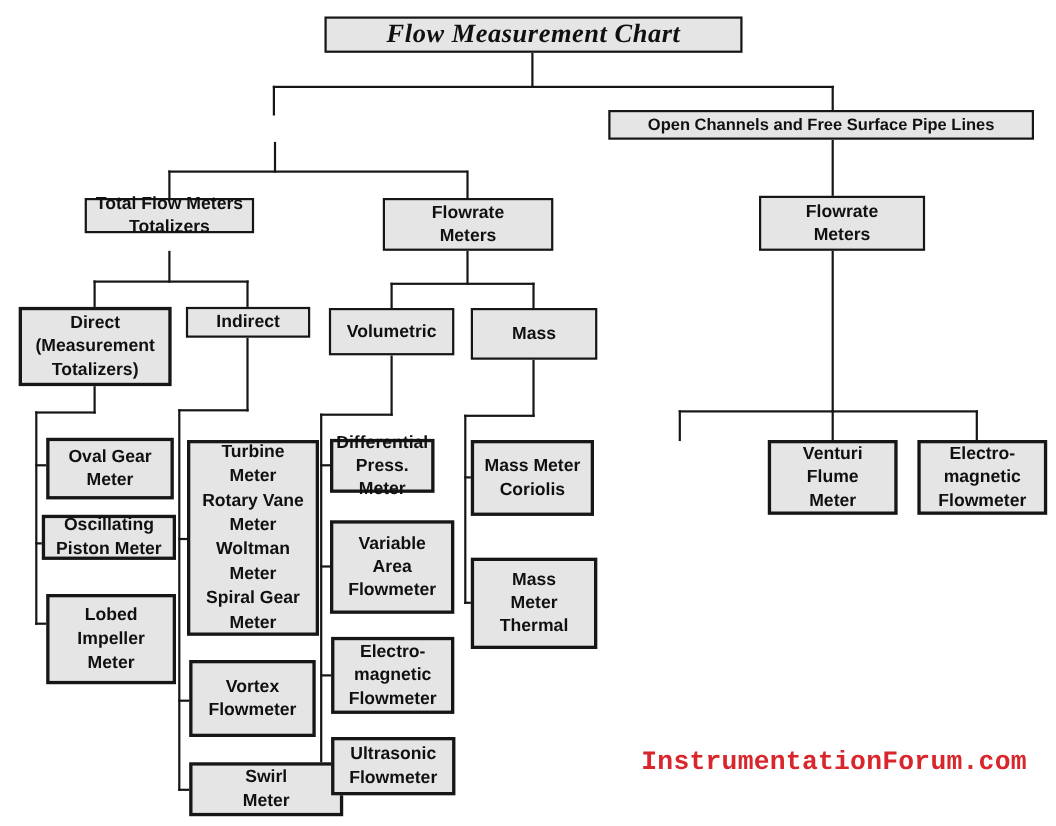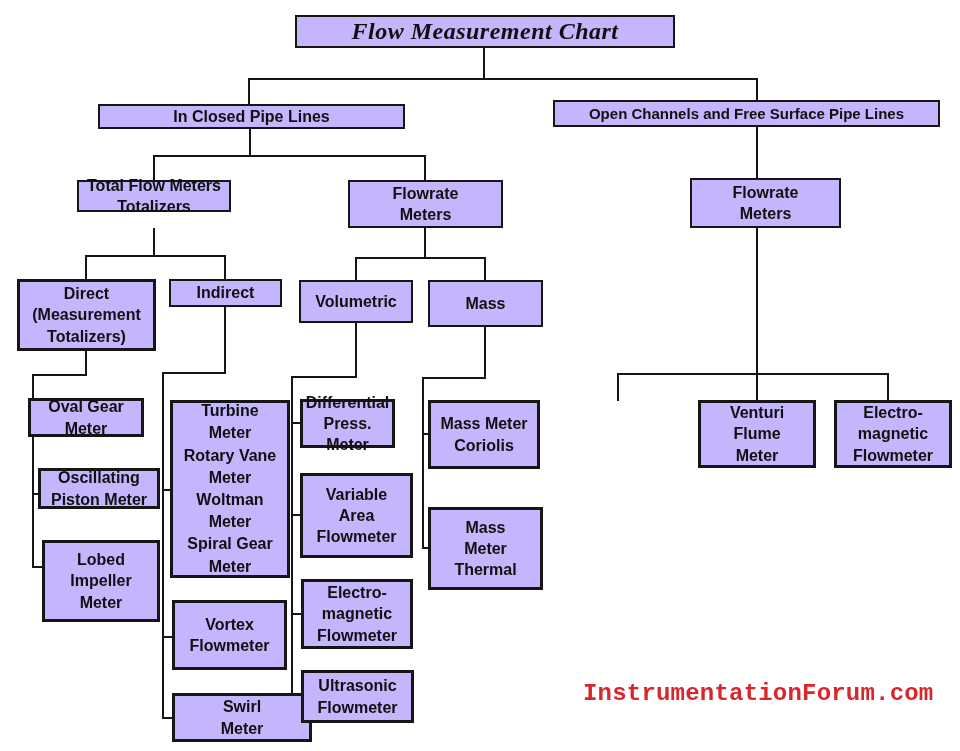--- a/index.html
+++ b/index.html
@@ -1,21 +1,21 @@
 <!DOCTYPE html>
 <html><head>
 <meta charset="utf-8">
 <style>
   html,body{margin:0;padding:0;background:#ffffff;}
   #stage{
     position:relative;width:960px;height:751px;background:#ffffff;
     font-family:"Liberation Sans", sans-serif;overflow:hidden;
   }
   .node{
-    position:absolute;box-sizing:border-box;background:#c4b5fd;
+    position:absolute;box-sizing:border-box;background:#e5e5e5;
     border:2px solid #161616;color:#101010;
     display:flex;align-items:center;justify-content:center;
     text-align:center;white-space:pre-line;
     font-weight:700;font-size:16px;line-height:1.32;
     font-family:"Liberation Sans", sans-serif;
   }
   .node--thick{border-width:3px;}
   .node--title{
     font-family:"Liberation Serif", serif;
     font-style:italic;font-size:24px;letter-spacing:0.5px;
@@ -85,38 +85,37 @@
   <div class="line" style="left:291px;top:705px;width:12px;height:2px"></div>
 
   <div class="line" style="left:484px;top:327px;width:2px;height:52px"></div>
   <div class="line" style="left:422px;top:377px;width:64px;height:2px"></div>
   <div class="line" style="left:422px;top:377px;width:2px;height:172px"></div>
   <div class="line" style="left:422px;top:433px;width:8px;height:2px"></div>
   <div class="line" style="left:422px;top:547px;width:8px;height:2px"></div>
 
   <div class="node node--title" style="left:295px;top:15px;width:380px;height:33px">Flow Measurement Chart</div>
 
-  <div class="node" style="left:98px;top:104px;width:307px;height:25px">In Closed Pipe Lines</div>
   <div class="node node--smalltext" style="left:553px;top:100px;width:387px;height:27px">Open Channels and Free Surface Pipe Lines</div>
 
   <div class="node" style="left:77px;top:180px;width:154px;height:32px">Total Flow Meters
 Totalizers</div>
   <div class="node" style="left:348px;top:180px;width:155px;height:48px">Flowrate
 Meters</div>
   <div class="node" style="left:690px;top:178px;width:151px;height:50px">Flowrate
 Meters</div>
 
   <div class="node node--thick" style="left:17px;top:279px;width:139px;height:72px">Direct
 (Measurement
 Totalizers)</div>
   <div class="node" style="left:169px;top:279px;width:113px;height:28px">Indirect</div>
   <div class="node" style="left:299px;top:280px;width:114px;height:43px">Volumetric</div>
   <div class="node" style="left:428px;top:280px;width:115px;height:47px">Mass</div>
 
-  <div class="node node--thick" style="left:28px;top:398px;width:116px;height:39px">Oval Gear
+  <div class="node node--thick" style="left:42px;top:398px;width:116px;height:56px">Oval Gear
 Meter</div>
   <div class="node node--thick" style="left:38px;top:468px;width:122px;height:41px">Oscillating
 Piston Meter</div>
   <div class="node node--thick" style="left:42px;top:540px;width:118px;height:82px">Lobed
 Impeller
 Meter</div>
 
   <div class="node node--thick node--tall" style="left:170px;top:400px;width:120px;height:178px">Turbine
 Meter
 Rotary Vane

